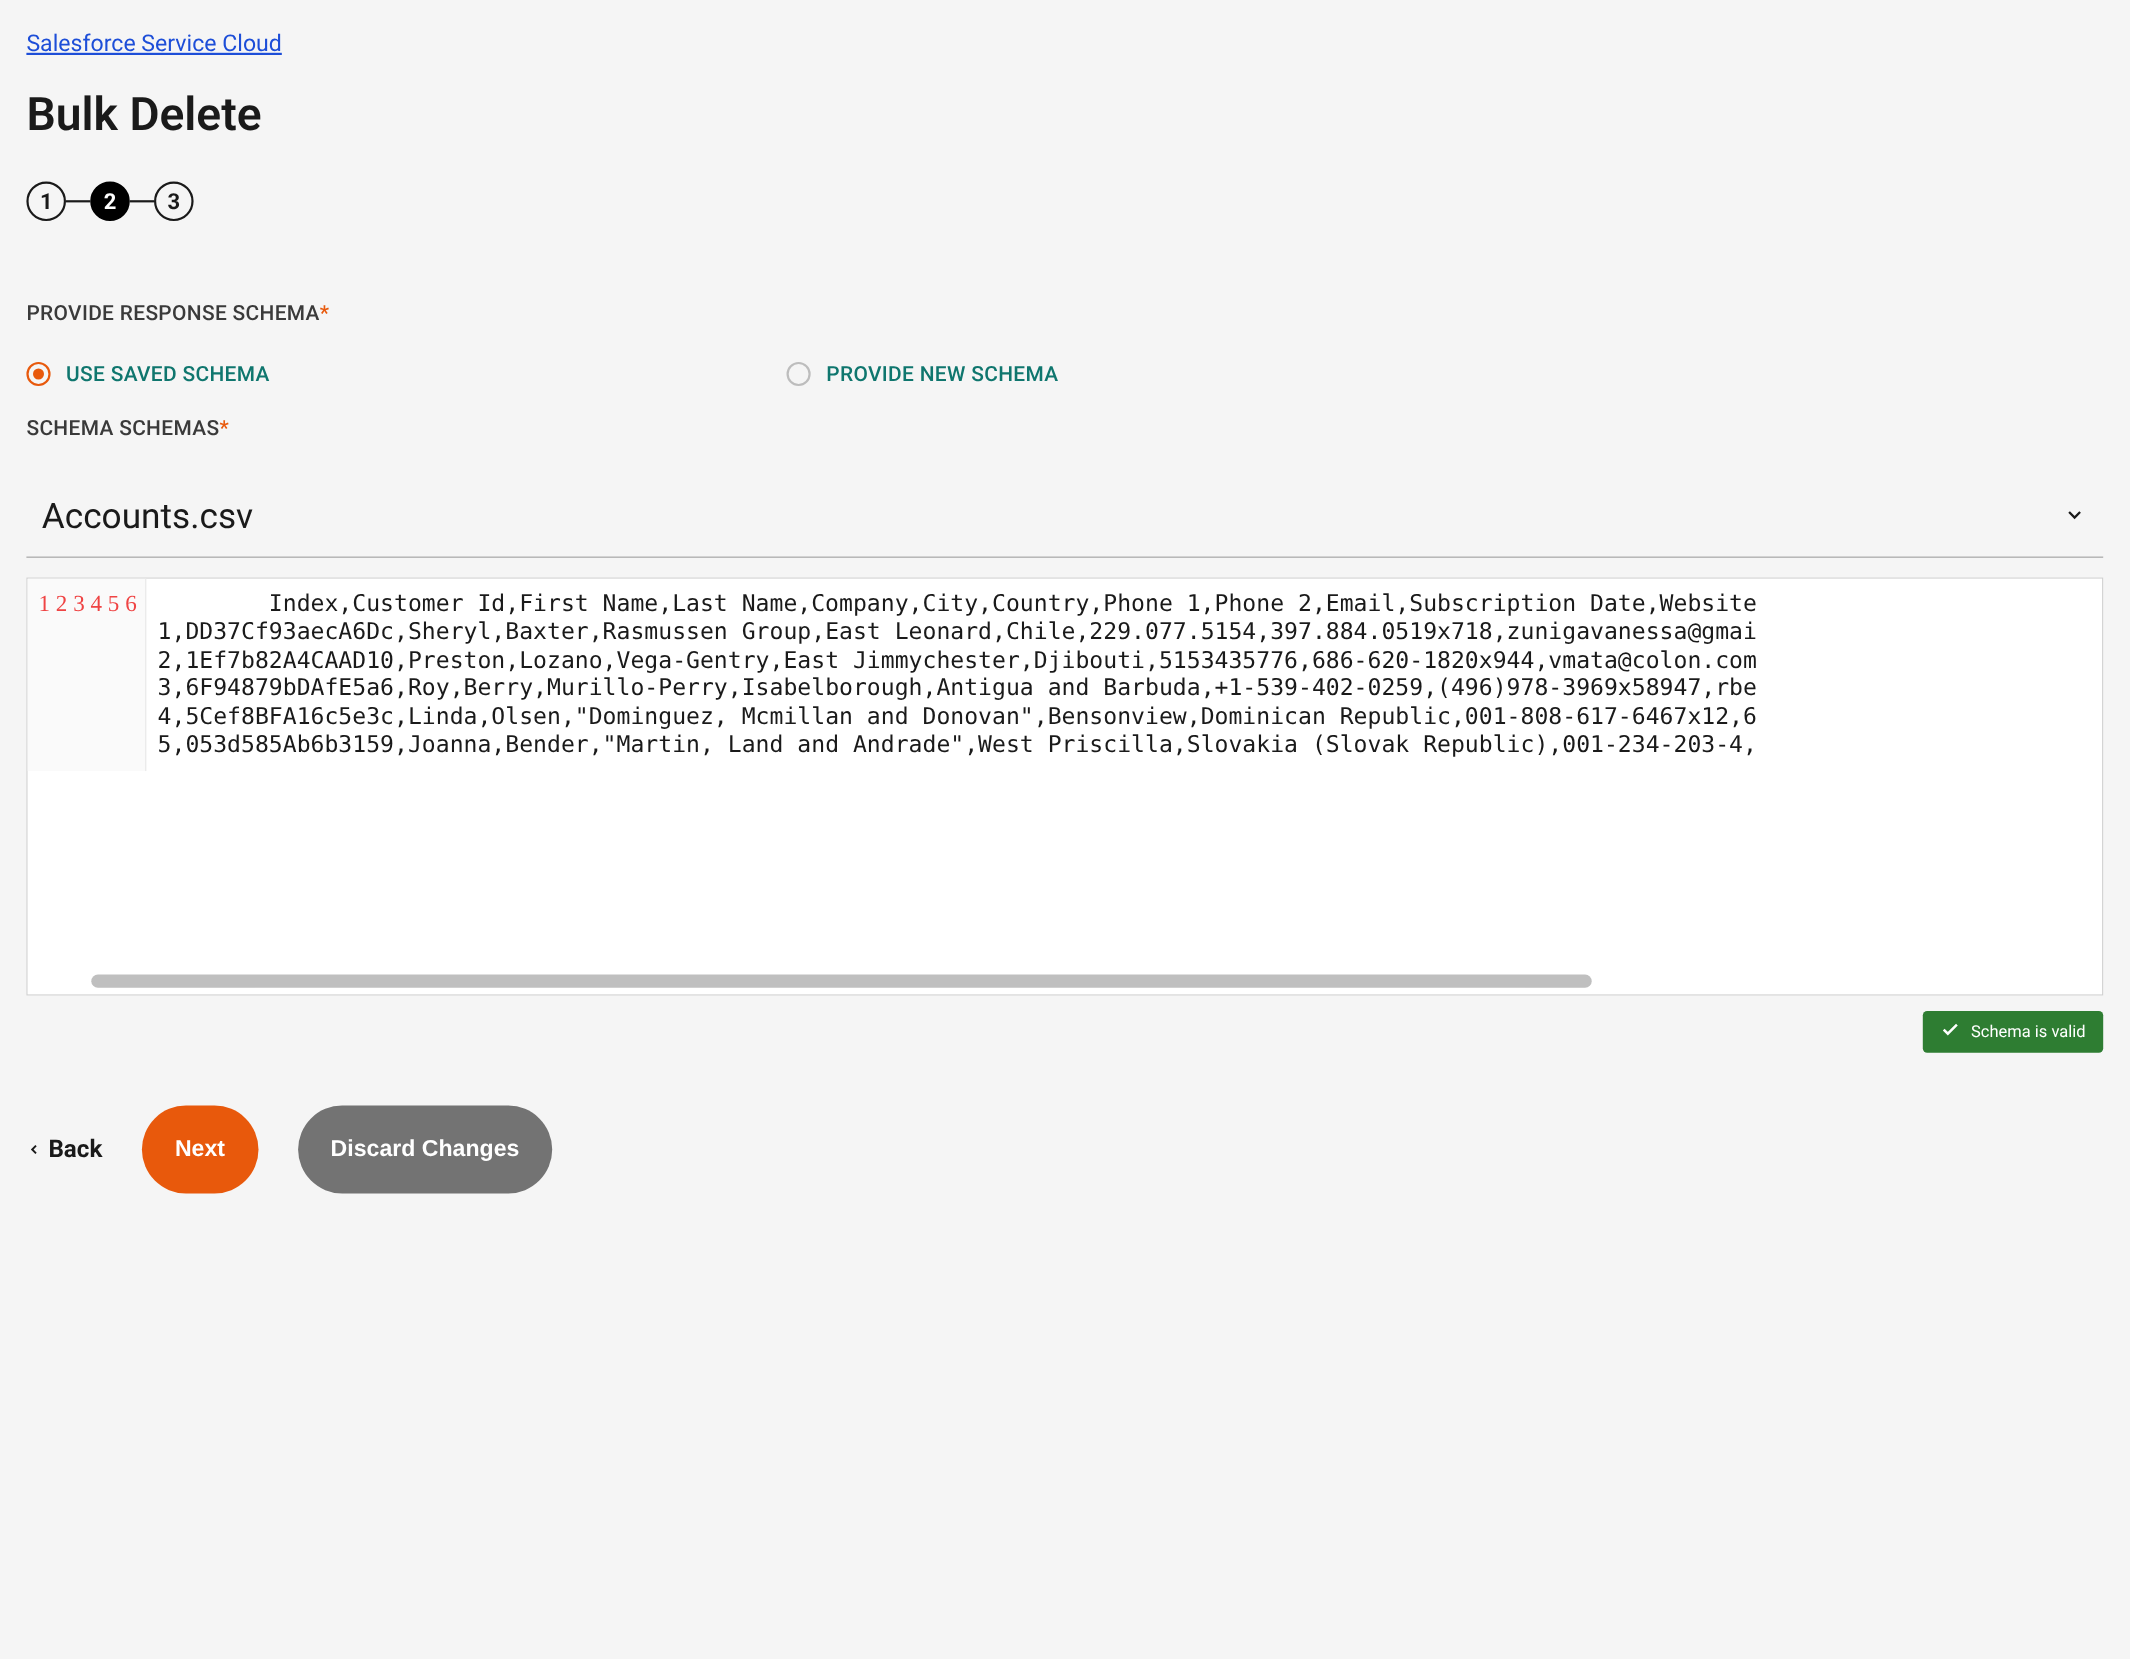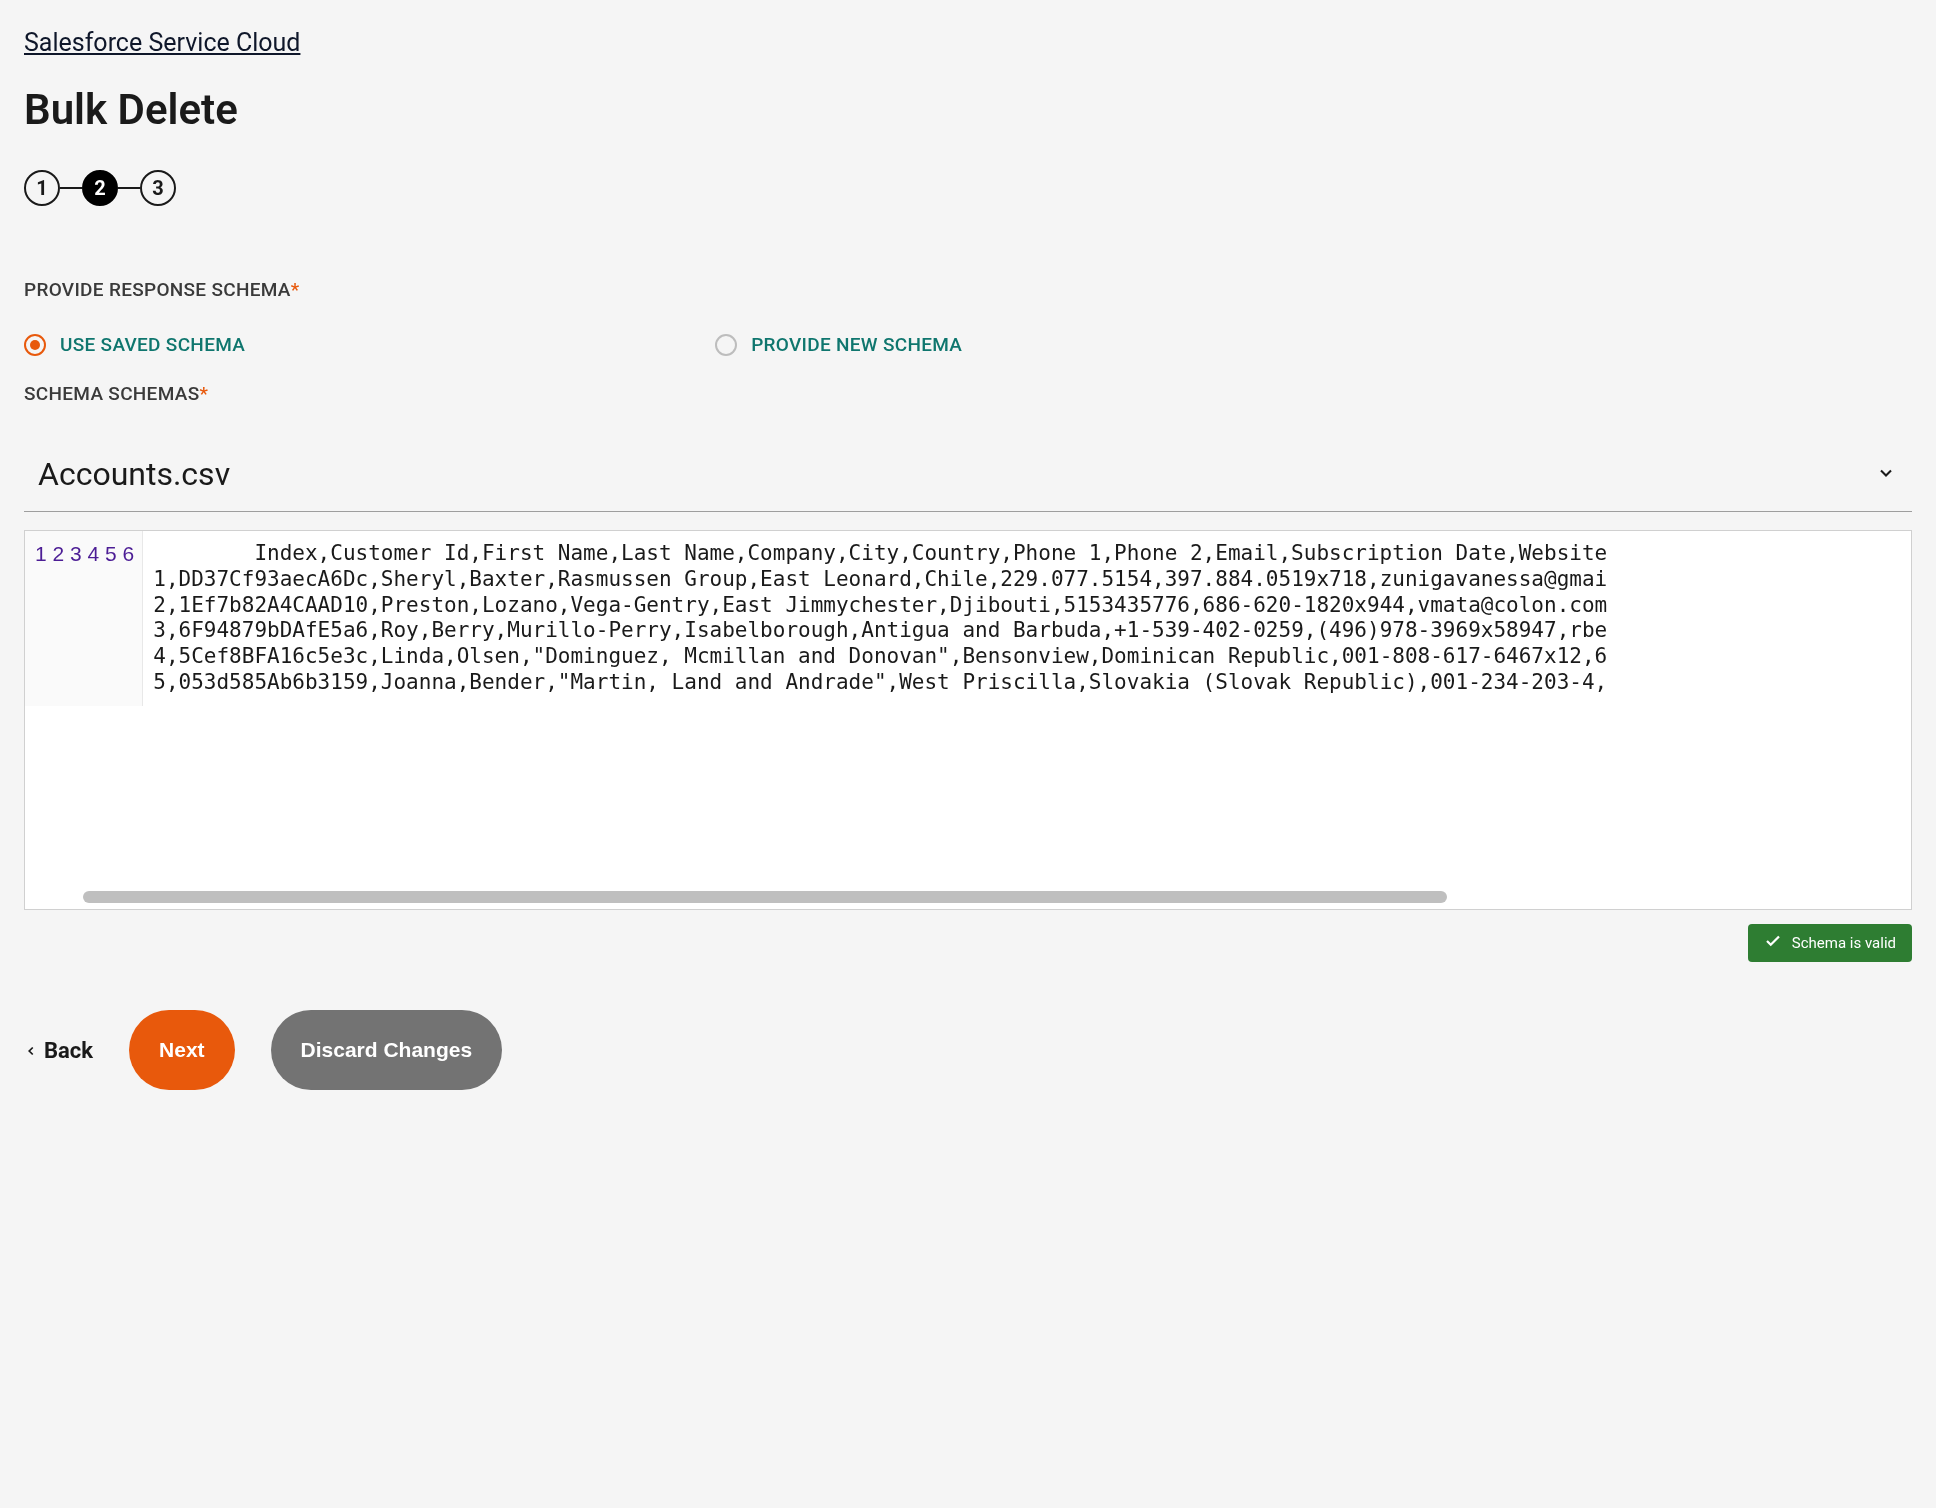--- a/index.html
+++ b/index.html
@@ -4,23 +4,23 @@
 <style>
   * { box-sizing: border-box; margin: 0; padding: 0; }
   body {
     font-family: -apple-system, BlinkMacSystemFont, "Segoe UI", Roboto, Helvetica, Arial, sans-serif;
     background: #f5f5f5;
     padding: 28px 24px;
     color: #1a1a1a;
     width: 1936px;
   }
   .breadcrumb {
-    font-size: 25px;
+    font-size: 21px;
     text-decoration: underline;
-    color: #0f172a;
+    color: #1d4ed8;
     cursor: pointer;
     display: inline-block;
     margin-bottom: 28px;
   }
   .page-title {
     font-size: 42px;
     font-weight: 600;
     margin-bottom: 36px;
   }
   .stepper {
@@ -127,22 +127,22 @@
     position: relative;
   }
   .code-inner {
     display: flex;
     min-width: max-content;
   }
   .gutter {
     background: #fafafa;
     border-right: 1px solid #e8e8e8;
     padding: 10px 8px 10px 10px;
-    color: #4c1d95;
-    font-family: Liberation Sans, sans-serif;
+    color: #ef4444;
+    font-family: Liberation Serif, serif;
     font-size: 21px;
     line-height: 1.23;
     user-select: none;
     position: sticky;
     left: 0;
   }
   .code-lines {
     padding: 10px 10px;
     font-family: "Menlo", "Consolas", monospace;
     font-size: 21px;

